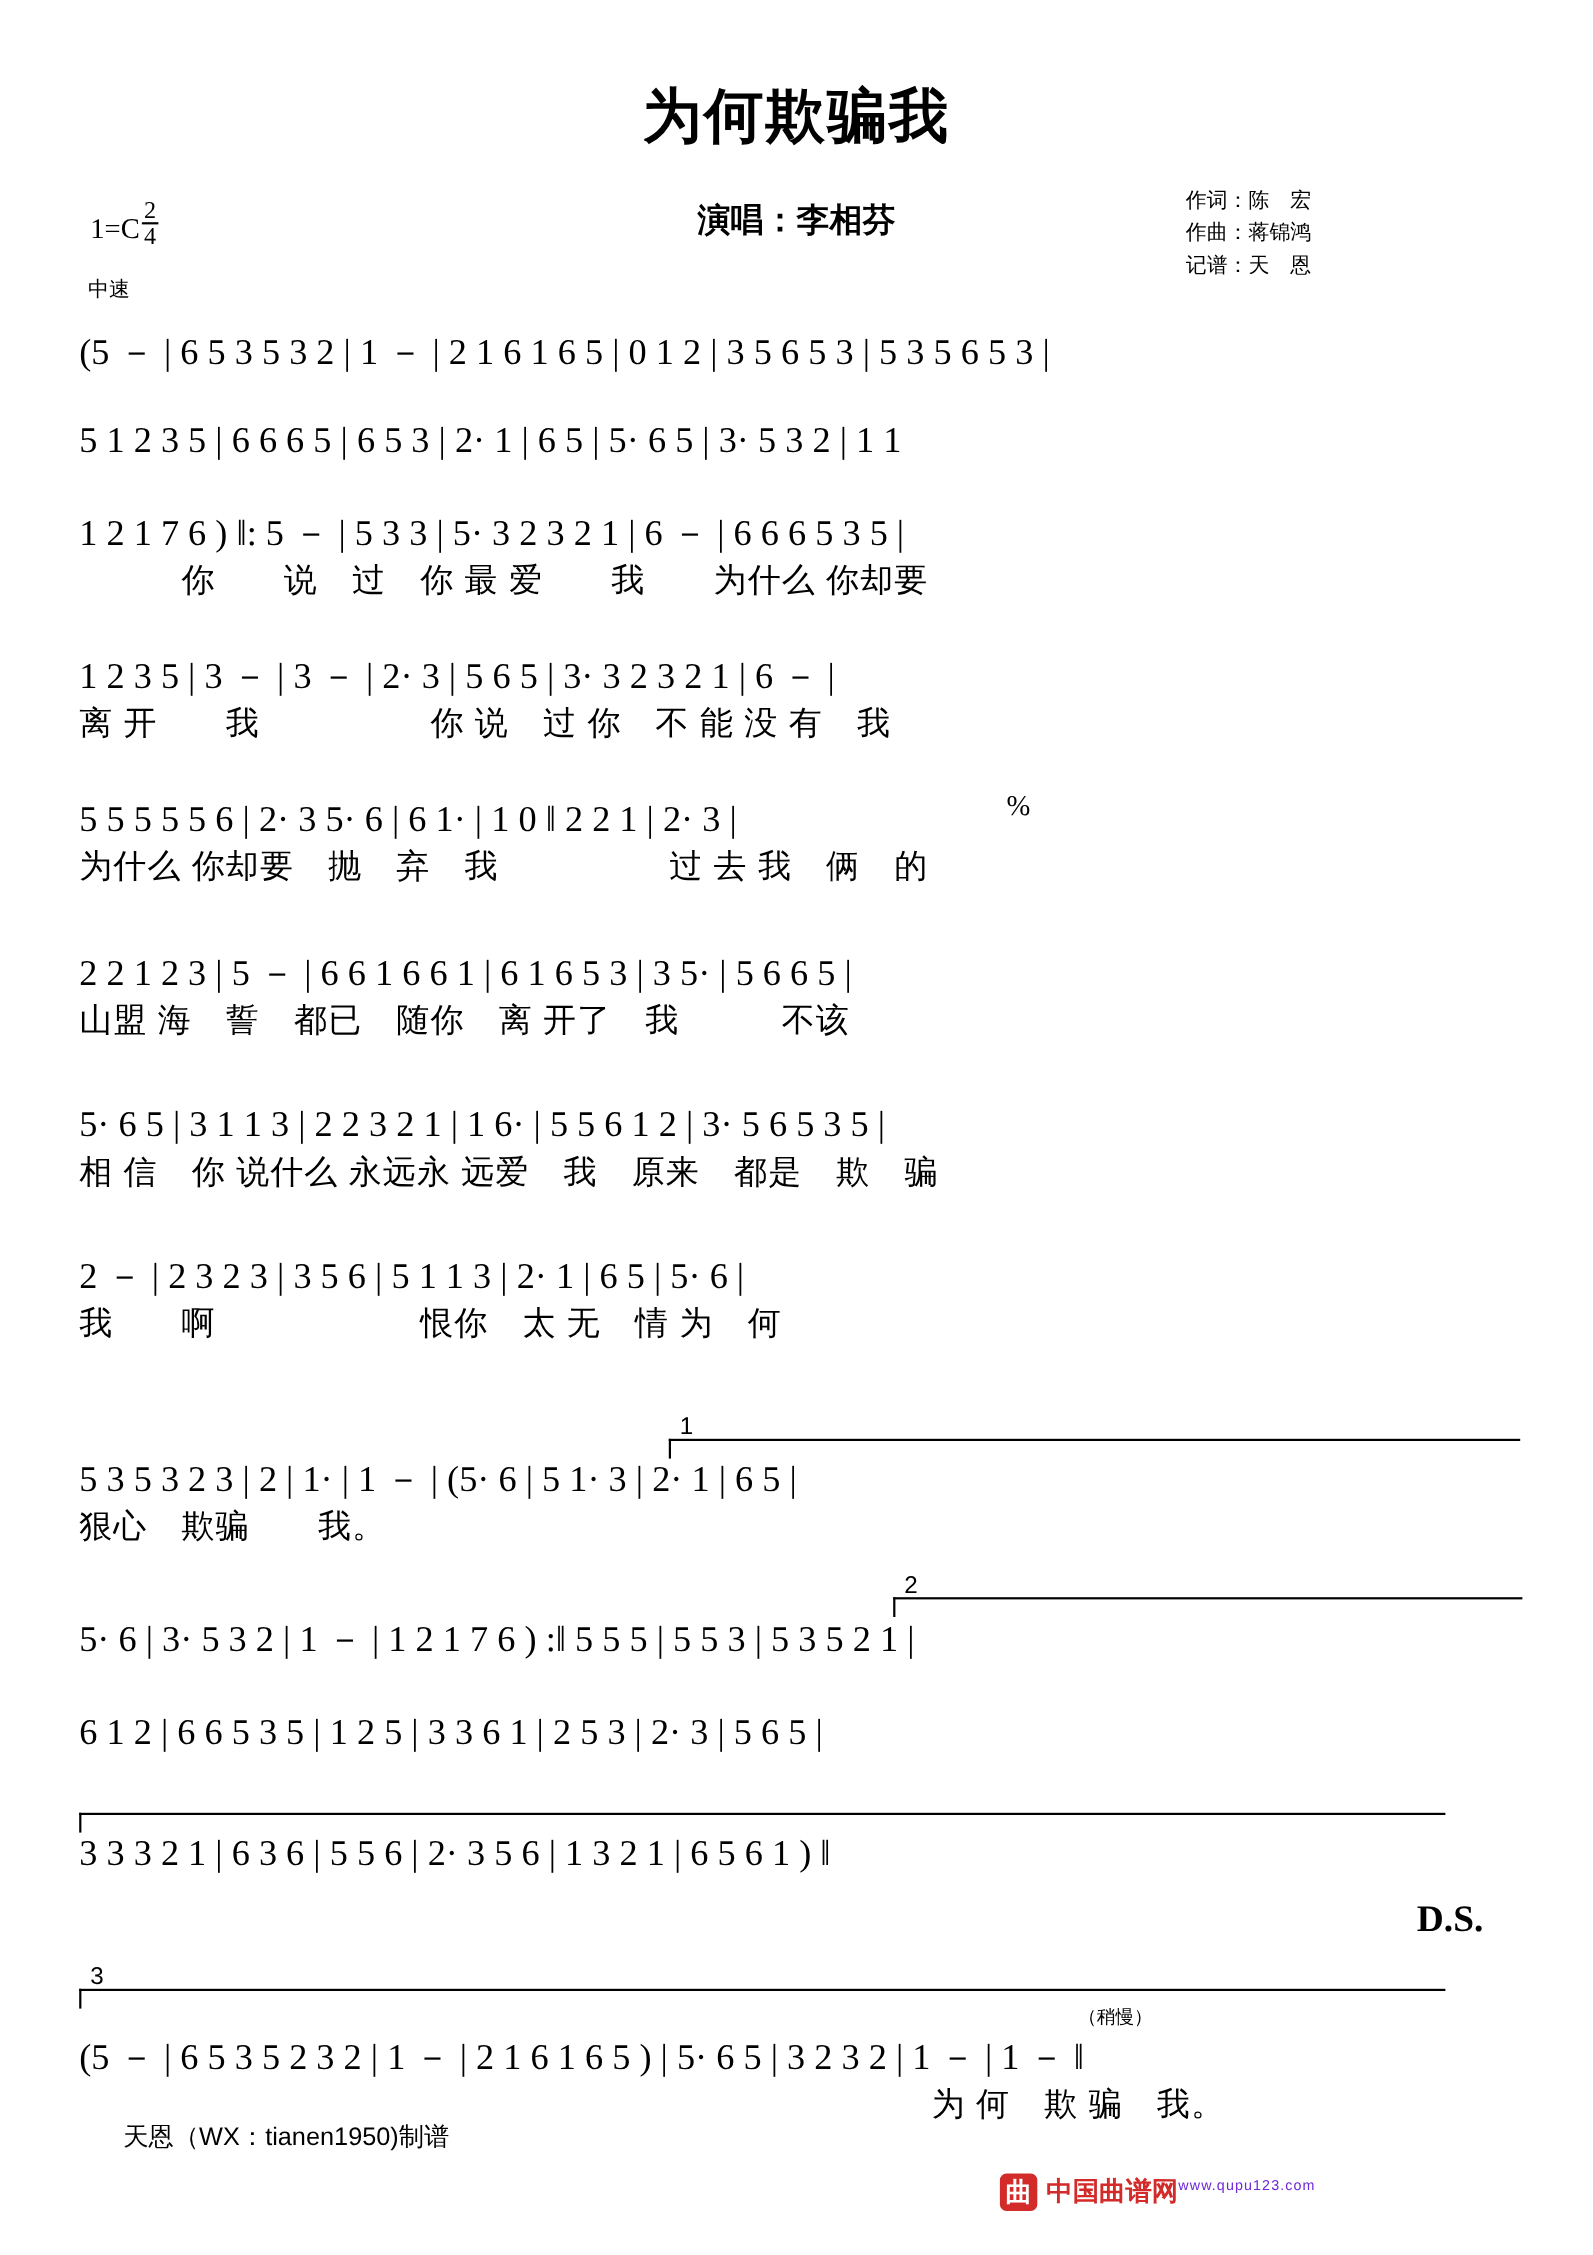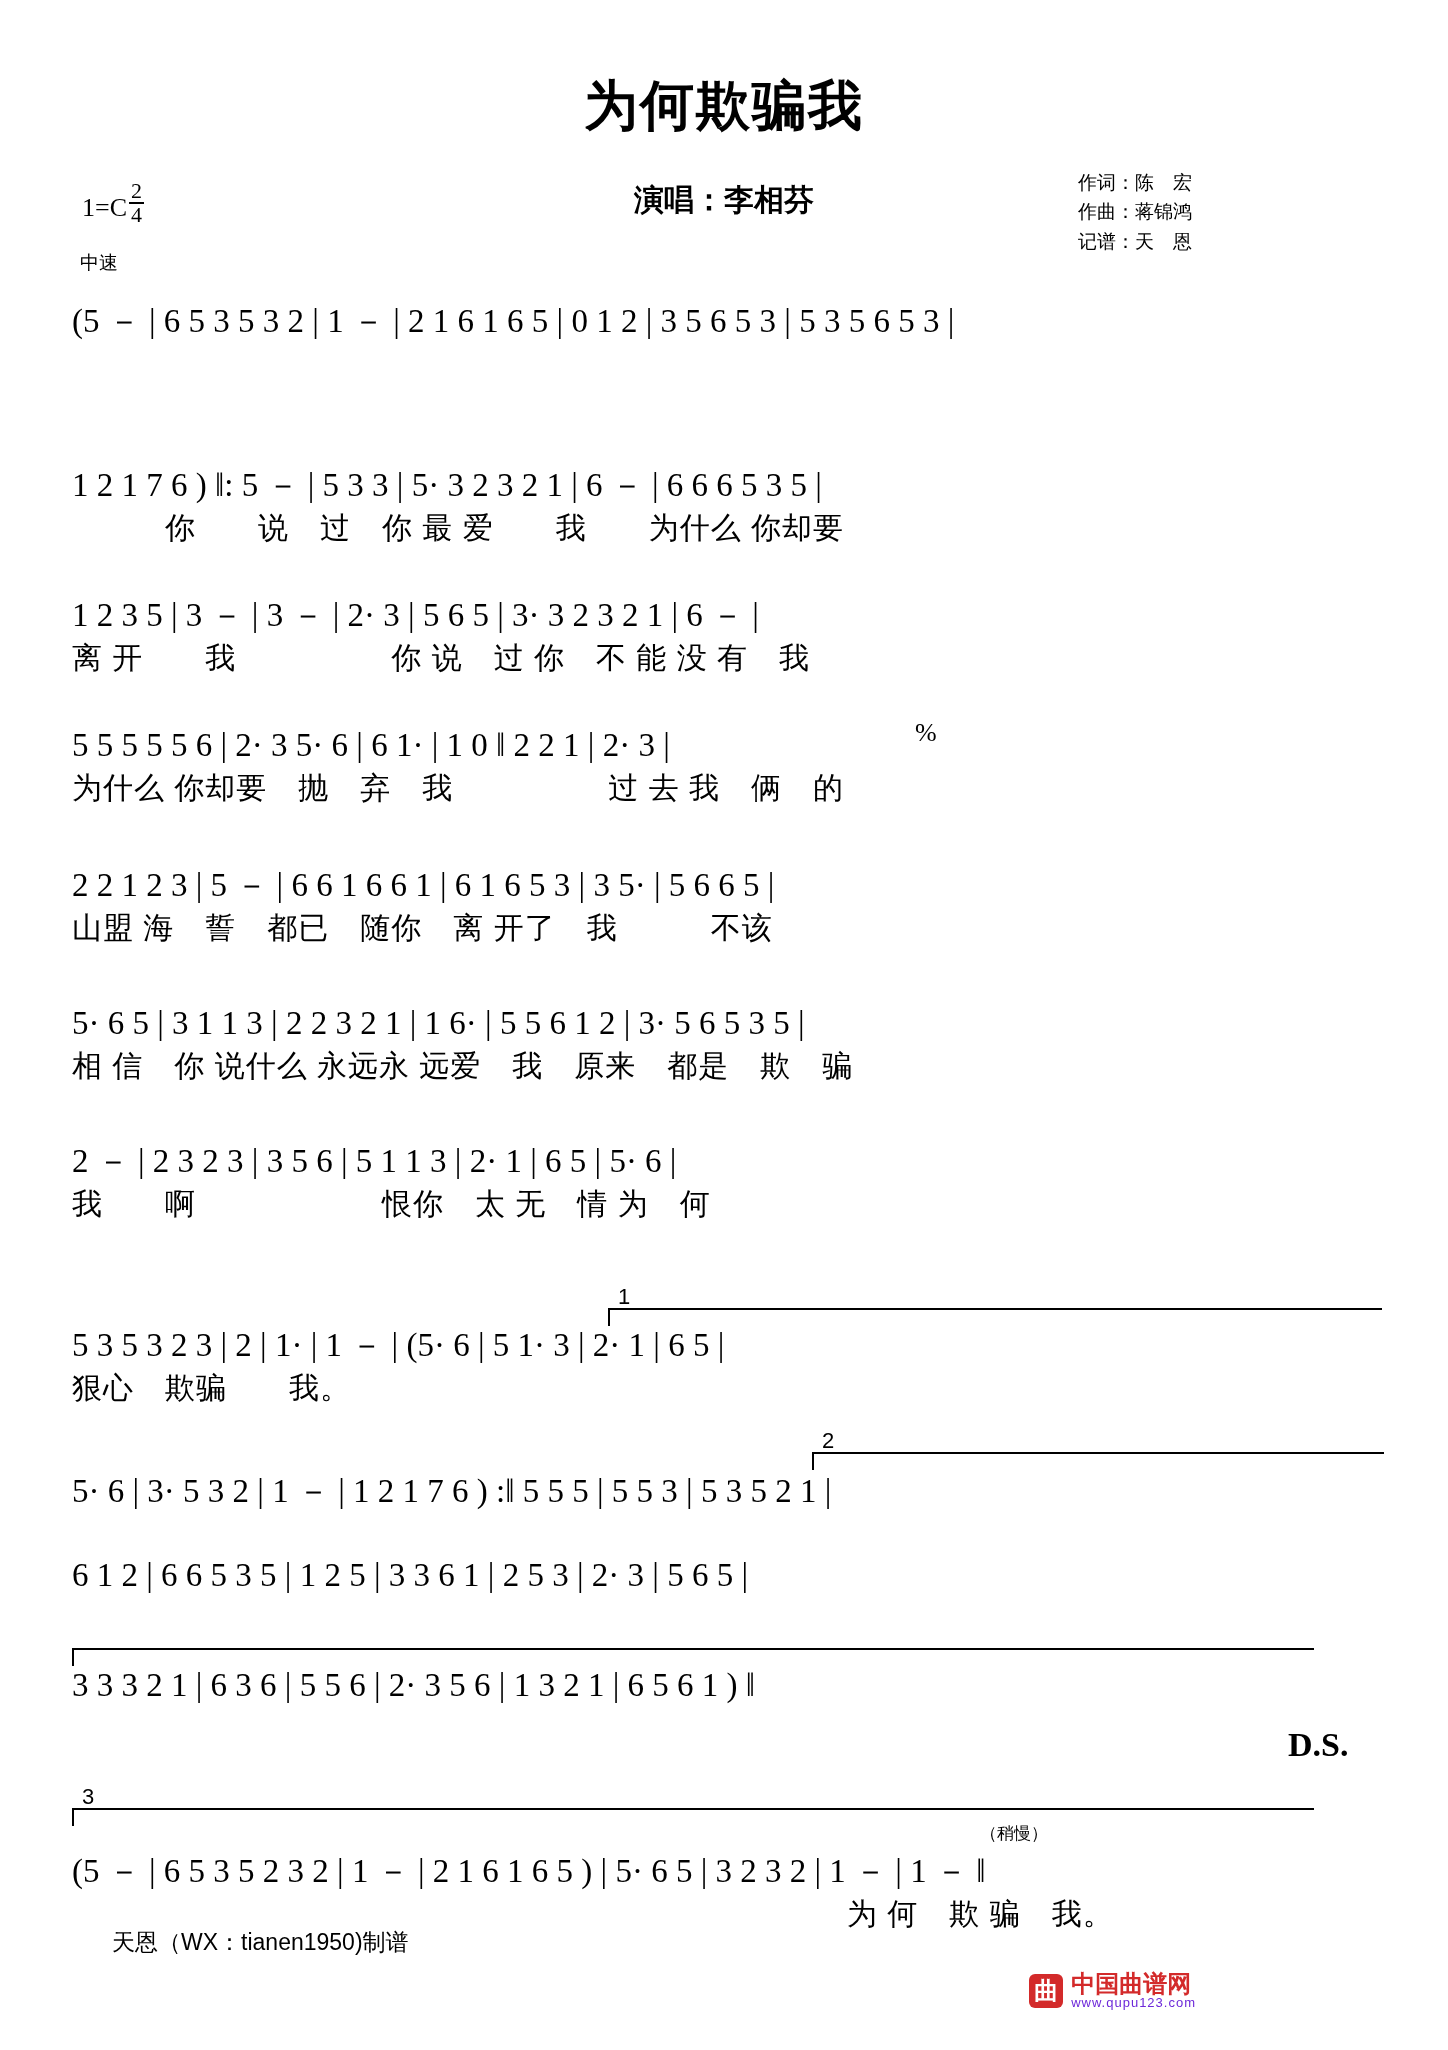--- a/index.html
+++ b/index.html
@@ -80,21 +80,21 @@
     position:absolute;right:56px;bottom:40px;
     display:flex;align-items:center;gap:8px;
   }
   .wm-logo{
     width:34px;height:34px;border-radius:6px;
     background:#d32a2a;color:#fff;
     font-size:24px;font-weight:bold;
     display:flex;align-items:center;justify-content:center;
     font-family:"Liberation Serif", serif;
   }
-  .wm-text{display:flex;flex-direction:column;line-height:1.05;}
+  .wm-text{display:flex;flex-direction:row;line-height:1.05;}
   .wm-main{font-size:24px;color:#d32a2a;font-family:"Liberation Sans", sans-serif;font-weight:bold;}
   .wm-sub{font-size:13px;color:#6d28d9;font-family:"Liberation Sans", sans-serif;letter-spacing:1px;}
 
   
   .ending{
     position:absolute;
     border-top:2px solid #000;
     border-left:2px solid #000;
     height:16px;
   }
@@ -128,20 +128,23 @@
   <div class="credits">
     <div>作词：陈　宏</div>
     <div>作曲：蒋锦鸿</div>
     <div>记谱：天　恩</div>
   </div>
 
   <div class="line" style="top:298px;">
     <span class="notes">(5  －  | 6 5 3 5  3 2 | 1  －  | 2 1 6 1  6 5 | 0  1  2 | 3 5  6 5 3 | 5 3 5  6 5 3 |</span>
   </div>
 
+  <div class="line" style="top:378px;">
+    <span class="notes">5  1 2 3 5 | 6  6  6 5 | 6  5 3 | 2·  1 | 6  5 | 5·  6 5 | 3· 5  3 2 | 1  1</span>
+  </div>
 
   <div class="line" style="top:462px;">
     <span class="notes">1  2 1 7 6 ) ‖: 5  －  | 5 3   3 | 5· 3  2 3 2 1 | 6  －  | 6 6 6  5 3 5 |</span>
     <span class="lyr">　　　你　　说　过　你 最 爱　　我　　为什么 你却要</span>
   </div>
 
   <div class="line" style="top:592px;">
     <span class="notes">1  2 3 5 | 3  －  | 3  －  | 2·  3 | 5  6 5 | 3· 3  2 3 2 1 | 6  －  |</span>
     <span class="lyr">离 开　　我　　　　　你 说　过 你　不 能 没 有　我</span>
   </div>

